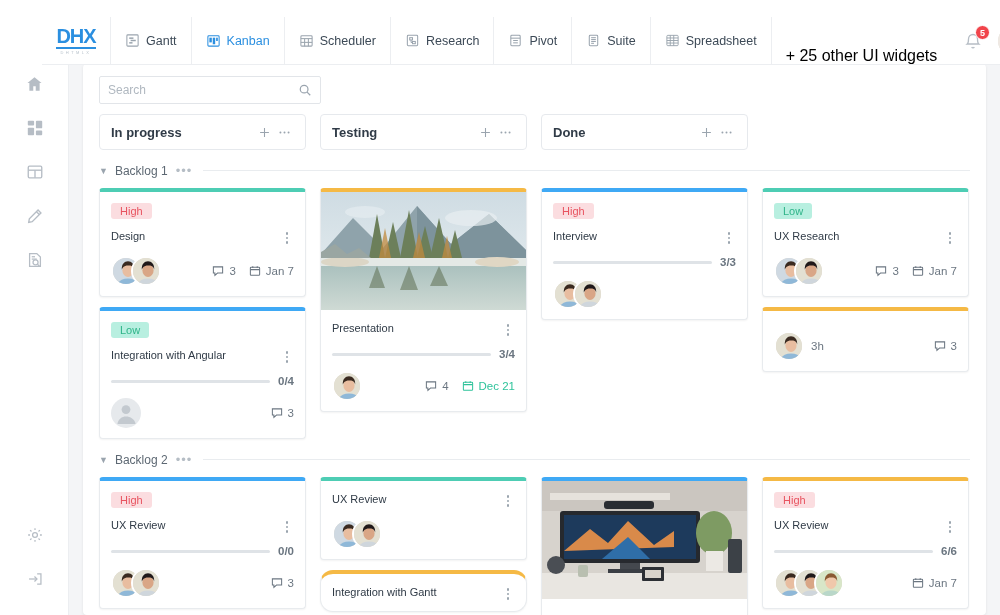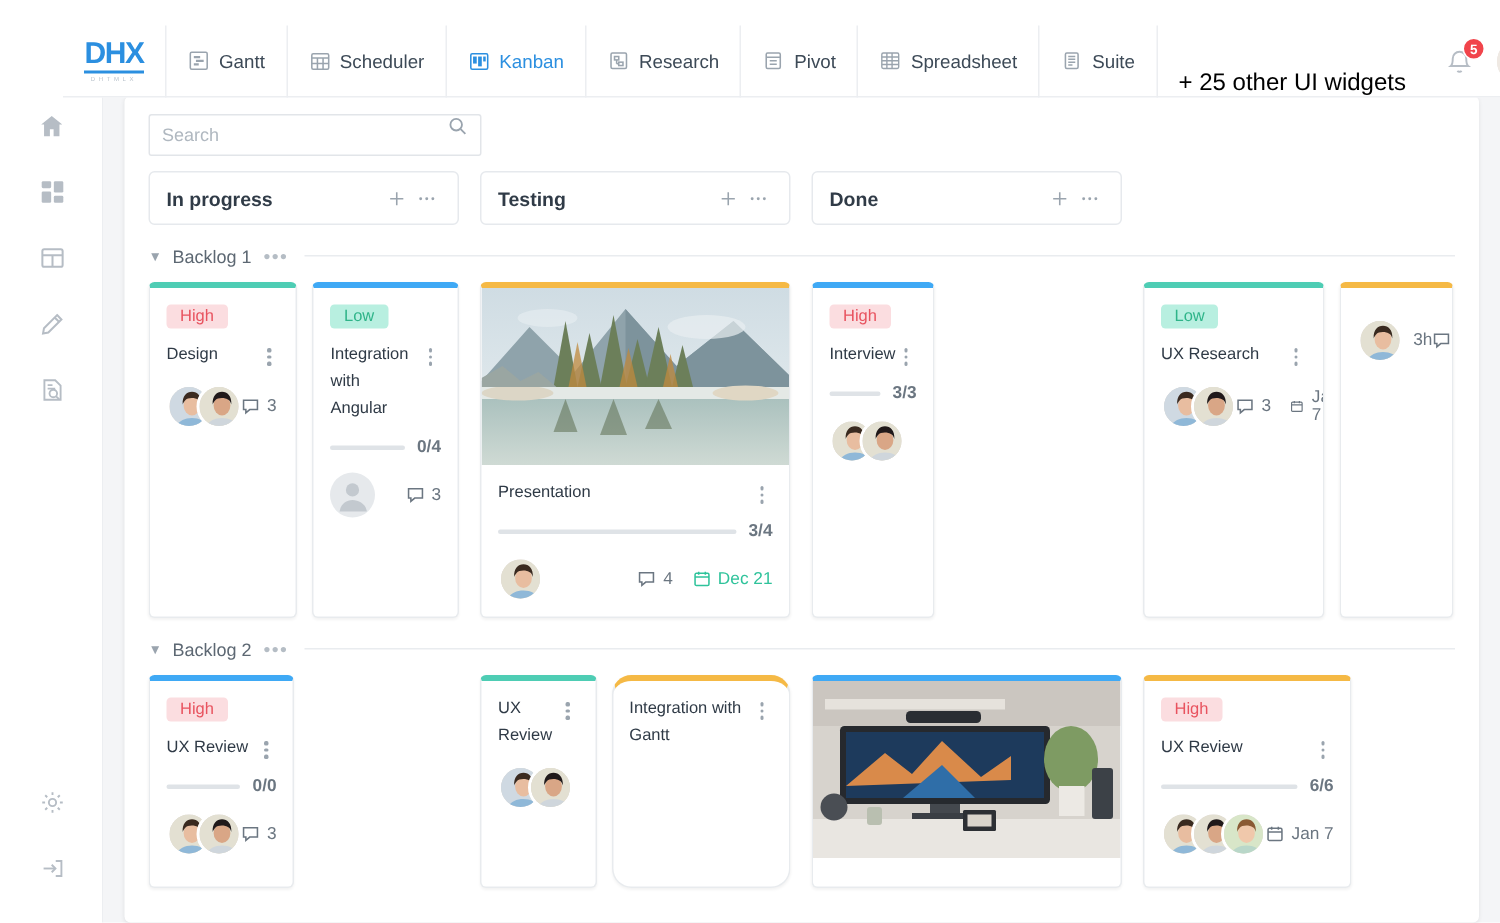--- a/index.html
+++ b/index.html
@@ -77,21 +77,21 @@
   }
   .board {
     width: 903px; height: 551px; background: #fff;
     border-radius: 4px; box-shadow: 0 1px 3px rgba(0,0,0,.08);
     overflow: hidden; position: relative;
   }
 
   .search-row { padding: 12px 16px 10px 16px; }
   .search-box {
     width: 222px; height: 28px; border: 1px solid #e2e5e9; border-radius: 2px;
-    display: flex; padding: 0 8px; background: #fff;
+    display: flex; align-items: center; padding: 0 8px; background: #fff;
   }
   .search-box input {
     flex: 1; border: none; outline: none; font-size: 12px; color: #5a6572;
     font-family: "Liberation Sans", sans-serif; background: transparent;
   }
   .search-box input::placeholder { color: #b0b8c0; }
 
   .cols-row { display: flex; gap: 14px; padding: 0 16px 0 16px; }
   .col-head {
     width: 207px; height: 36px; border: 1px solid #e6e9ed; border-radius: 4px;
@@ -106,21 +106,21 @@
   .swimlane-head {
     display: flex; align-items: center; gap: 7px;
     padding: 13px 16px 0 16px;
   }
   .sw-caret { color: #9aa4ae; font-size: 9px; cursor: pointer; }
   .sw-name { font-size: 12px; color: #5d6873; white-space: nowrap; }
   .sw-dots { color: #b5bdc5; font-size: 13px; letter-spacing: 1px; cursor: pointer; margin-left: 1px; }
   .sw-line { flex: 1; height: 1px; background: #e9ecef; margin-left: 4px; }
 
   .lane-body { display: flex; gap: 14px; padding: 10px 16px 0 16px; }
-  .lane-col { width: 207px; display: flex; gap: 10px; }
+  .lane-col { width: 207px; display: flex; flex-direction: column; gap: 10px; }
 
   
   .card {
     background: #fff; border: 1px solid #e8ebee; border-radius: 4px;
     border-top-width: 4px; border-top-style: solid;
     box-shadow: 0 1px 2px rgba(0,0,0,.05); overflow: hidden; cursor: pointer;
     position: relative;
   }
   .card-pad { padding: 9px 11px 10px 11px; }
   .card-img { width: 100%; height: 118px; display: block; object-fit: cover; }
@@ -181,47 +181,47 @@
     <div class="tab">
       <span class="tico">
         <svg viewBox="0 0 16 16" width="15" height="15" fill="none" stroke="#9aa4ae" stroke-width="1.1">
           <rect x="2" y="2" width="12" height="12" rx="1"></rect>
           <line x1="4.5" y1="5.5" x2="9" y2="5.5" stroke-width="1.6"></line>
           <line x1="6" y1="8" x2="11.5" y2="8" stroke-width="1.6"></line>
           <line x1="4.5" y1="10.5" x2="8" y2="10.5" stroke-width="1.6"></line>
         </svg>
       </span>
       <span>Gantt</span>
+    </div>
+
+    <div class="tab active">
+      <span class="tico">
+        <svg viewBox="0 0 16 16" width="15" height="15" fill="none" stroke="#2b8fe0" stroke-width="1.1">
+          <rect x="2" y="3" width="12" height="11" rx="1"></rect>
+          <rect x="3.6" y="5" width="2.6" height="5" fill="#2b8fe0" stroke="none"></rect>
+          <rect x="7.2" y="5" width="2.6" height="7" fill="#2b8fe0" stroke="none"></rect>
+          <rect x="10.8" y="5" width="1.8" height="3.5" fill="#2b8fe0" stroke="none"></rect>
+        </svg>
+      </span>
+      <span>Kanban</span>
     </div>
 
     <div class="tab">
       <span class="tico">
         <svg viewBox="0 0 16 16" width="15" height="15" fill="none" stroke="#9aa4ae" stroke-width="1.1">
           <rect x="2" y="3" width="12" height="11" rx="1"></rect>
           <line x1="2" y1="6" x2="14" y2="6"></line>
           <line x1="6" y1="6" x2="6" y2="14"></line>
           <line x1="10" y1="6" x2="10" y2="14"></line>
           <line x1="2" y1="10" x2="14" y2="10"></line>
         </svg>
       </span>
       <span>Scheduler</span>
     </div>
 
-    <div class="tab active">
-      <span class="tico">
-        <svg viewBox="0 0 16 16" width="15" height="15" fill="none" stroke="#2b8fe0" stroke-width="1.1">
-          <rect x="2" y="3" width="12" height="11" rx="1"></rect>
-          <rect x="3.6" y="5" width="2.6" height="5" fill="#2b8fe0" stroke="none"></rect>
-          <rect x="7.2" y="5" width="2.6" height="7" fill="#2b8fe0" stroke="none"></rect>
-          <rect x="10.8" y="5" width="1.8" height="3.5" fill="#2b8fe0" stroke="none"></rect>
-        </svg>
-      </span>
-      <span>Kanban</span>
-    </div>
-
     <div class="tab">
       <span class="tico">
         <svg viewBox="0 0 16 16" width="15" height="15" fill="none" stroke="#9aa4ae" stroke-width="1.1">
           <rect x="2.5" y="2.5" width="11" height="11" rx="1"></rect>
           <rect x="5" y="5" width="3" height="2.4"></rect>
           <rect x="8" y="9" width="3" height="2.4"></rect>
           <line x1="6.5" y1="7.4" x2="6.5" y2="10.2"></line>
           <line x1="6.5" y1="10.2" x2="8" y2="10.2"></line>
         </svg>
       </span>
@@ -231,47 +231,47 @@
     <div class="tab">
       <span class="tico">
         <svg viewBox="0 0 16 16" width="15" height="15" fill="none" stroke="#9aa4ae" stroke-width="1.1">
           <rect x="3" y="2.5" width="10" height="11" rx="1"></rect>
           <line x1="3" y1="5.5" x2="13" y2="5.5"></line>
           <line x1="5.5" y1="8" x2="10.5" y2="8"></line>
           <line x1="5.5" y1="10.5" x2="10.5" y2="10.5"></line>
         </svg>
       </span>
       <span>Pivot</span>
+    </div>
+
+    <div class="tab">
+      <span class="tico">
+        <svg viewBox="0 0 16 16" width="15" height="15" fill="none" stroke="#9aa4ae" stroke-width="1.1">
+          <rect x="3.5" y="2.5" width="9" height="11" rx="1"></rect>
+          <line x1="5.5" y1="5" x2="10.5" y2="5"></line>
+          <line x1="5.5" y1="7" x2="10.5" y2="7"></line>
+          <line x1="5.5" y1="9" x2="10.5" y2="9"></line>
+          <line x1="5.5" y1="11" x2="8.5" y2="11"></line>
+        </svg>
+      </span>
+      <span>Suite</span>
     </div>
 
     <div class="tab">
       <span class="tico">
         <svg viewBox="0 0 16 16" width="15" height="15" fill="none" stroke="#9aa4ae" stroke-width="1">
           <rect x="2" y="2.5" width="12" height="11" rx="1"></rect>
           <line x1="2" y1="5.3" x2="14" y2="5.3"></line>
           <line x1="2" y1="8" x2="14" y2="8"></line>
           <line x1="2" y1="10.7" x2="14" y2="10.7"></line>
           <line x1="5.6" y1="2.5" x2="5.6" y2="13.5"></line>
           <line x1="9.3" y1="2.5" x2="9.3" y2="13.5"></line>
         </svg>
       </span>
       <span>Spreadsheet</span>
-    </div>
-
-    <div class="tab">
-      <span class="tico">
-        <svg viewBox="0 0 16 16" width="15" height="15" fill="none" stroke="#9aa4ae" stroke-width="1.1">
-          <rect x="3.5" y="2.5" width="9" height="11" rx="1"></rect>
-          <line x1="5.5" y1="5" x2="10.5" y2="5"></line>
-          <line x1="5.5" y1="7" x2="10.5" y2="7"></line>
-          <line x1="5.5" y1="9" x2="10.5" y2="9"></line>
-          <line x1="5.5" y1="11" x2="8.5" y2="11"></line>
-        </svg>
-      </span>
-      <span>Suite</span>
     </div>
 
     <div class="tab-note">+ 25 other UI widgets</div>
   </div>
 
   <div class="topright">
     <div class="bell-wrap">
       <span>
         <svg viewBox="0 0 22 22" width="22" height="22" fill="none" stroke="#b6bdc5" stroke-width="1.3">
           <path d="M6.5 9a4.5 4.5 0 0 1 9 0c0 4 1.3 5 1.3 5H5.2s1.3-1 1.3-5z"></path>

